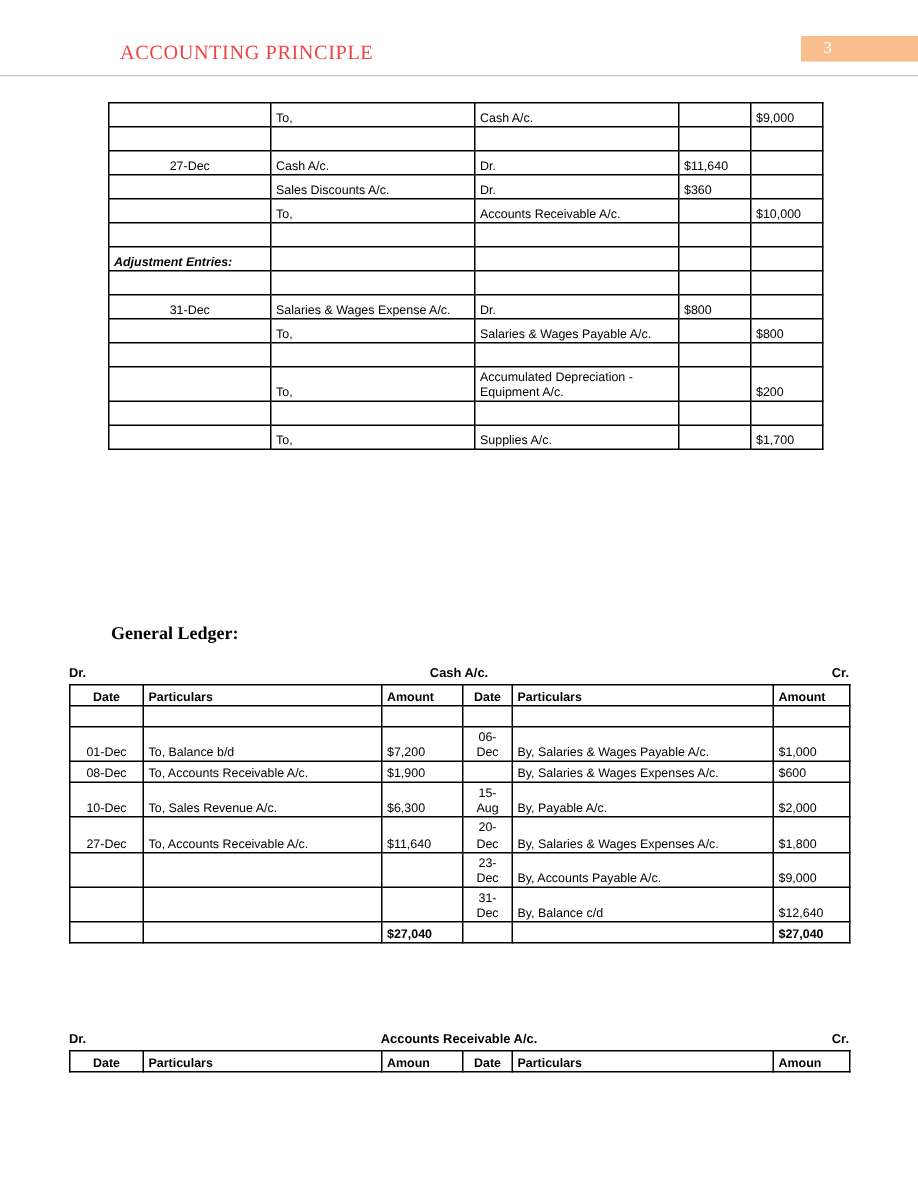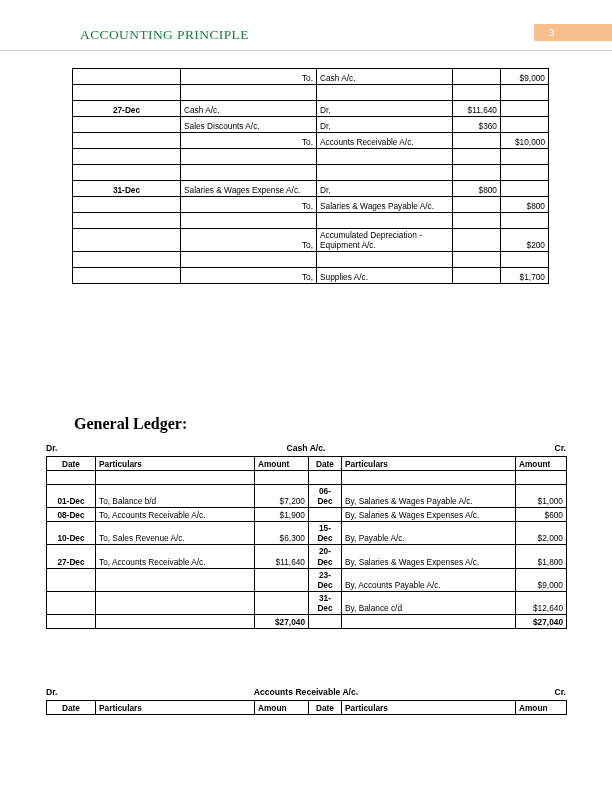--- a/index.html
+++ b/index.html
@@ -23,21 +23,21 @@
     width: 612px;
     height: 58px;
   }
   #doc-title {
     position: absolute;
     left: 80px;
     top: 27px;
     font-family: "Liberation Serif", serif;
     font-size: 13.5px;
     letter-spacing: 0.4px;
-    color: #15803d;
+    color: #ef4444;
     white-space: nowrap;
   }
   #page-badge {
     position: absolute;
     left: 534px;
     top: 24px;
     width: 78px;
     height: 17px;
     background: #f7bf8e;
   }
@@ -67,22 +67,22 @@
     line-height: 1.22;
   }
   table.acct td {
     border: 1px solid #000000;
     padding: 1px 3px;
     vertical-align: bottom;
     word-wrap: break-word;
     overflow-wrap: break-word;
     height: 11px;
   }
-  .r  { text-align: right; margin-top: 44px; }
-  .c  { text-align: center; font-weight: bold; }
+  .r  { text-align: left; margin-top: 44px; }
+  .c  { text-align: center; }
   .l  { text-align: left; }
   .b  { font-weight: bold; }
   .bi { font-weight: bold; font-style: italic; }
 
   
   #journal-table {
     position: absolute;
     left: 72px;
     top: 68px;
     width: 476px;
@@ -93,21 +93,21 @@
   .jt-acct  { width: 136px; }
   .jt-dr    { width: 48px; }
   .jt-cr    { width: 48px; }
 
   
   #ledger-heading {
     position: absolute;
     left: 74px;
     top: 415px;
     font-family: "Liberation Serif", serif;
-    font-size: 16px;
+    font-size: 12px;
     font-weight: bold;
     white-space: nowrap;
   }
 
   
   .ledger-caption {
     position: absolute;
     left: 46px;
     width: 520px;
     font-size: 8.6px;
@@ -193,20 +193,27 @@
       </tr>
       <tr>
         <td class="c"></td>
         <td class="r">To,</td>
         <td class="l">Accounts Receivable A/c.</td>
         <td class="r"></td>
         <td class="r">$10,000</td>
       </tr>
       <tr>
         <td class="c"></td>
+        <td class="r"></td>
+        <td class="l"></td>
+        <td class="r"></td>
+        <td class="r"></td>
+      </tr>
+      <tr>
+        <td class="l bi">Adjustment Entries:</td>
         <td class="r"></td>
         <td class="l"></td>
         <td class="r"></td>
         <td class="r"></td>
       </tr>
       <tr>
         <td class="c"></td>
         <td class="r"></td>
         <td class="l"></td>
         <td class="r"></td>
@@ -303,21 +310,21 @@
         <td class="l">To, Accounts Receivable A/c.</td>
         <td class="r">$1,900</td>
         <td class="c"></td>
         <td class="l">By, Salaries &amp; Wages Expenses A/c.</td>
         <td class="r">$600</td>
       </tr>
       <tr>
         <td class="c">10-Dec</td>
         <td class="l">To, Sales Revenue A/c.</td>
         <td class="r">$6,300</td>
-        <td class="c">15-Dec</td>
+        <td class="c">15-Aug</td>
         <td class="l">By, Payable A/c.</td>
         <td class="r">$2,000</td>
       </tr>
       <tr>
         <td class="c">27-Dec</td>
         <td class="l">To, Accounts Receivable A/c.</td>
         <td class="r">$11,640</td>
         <td class="c">20-Dec</td>
         <td class="l">By, Salaries &amp; Wages Expenses A/c.</td>
         <td class="r">$1,800</td>

